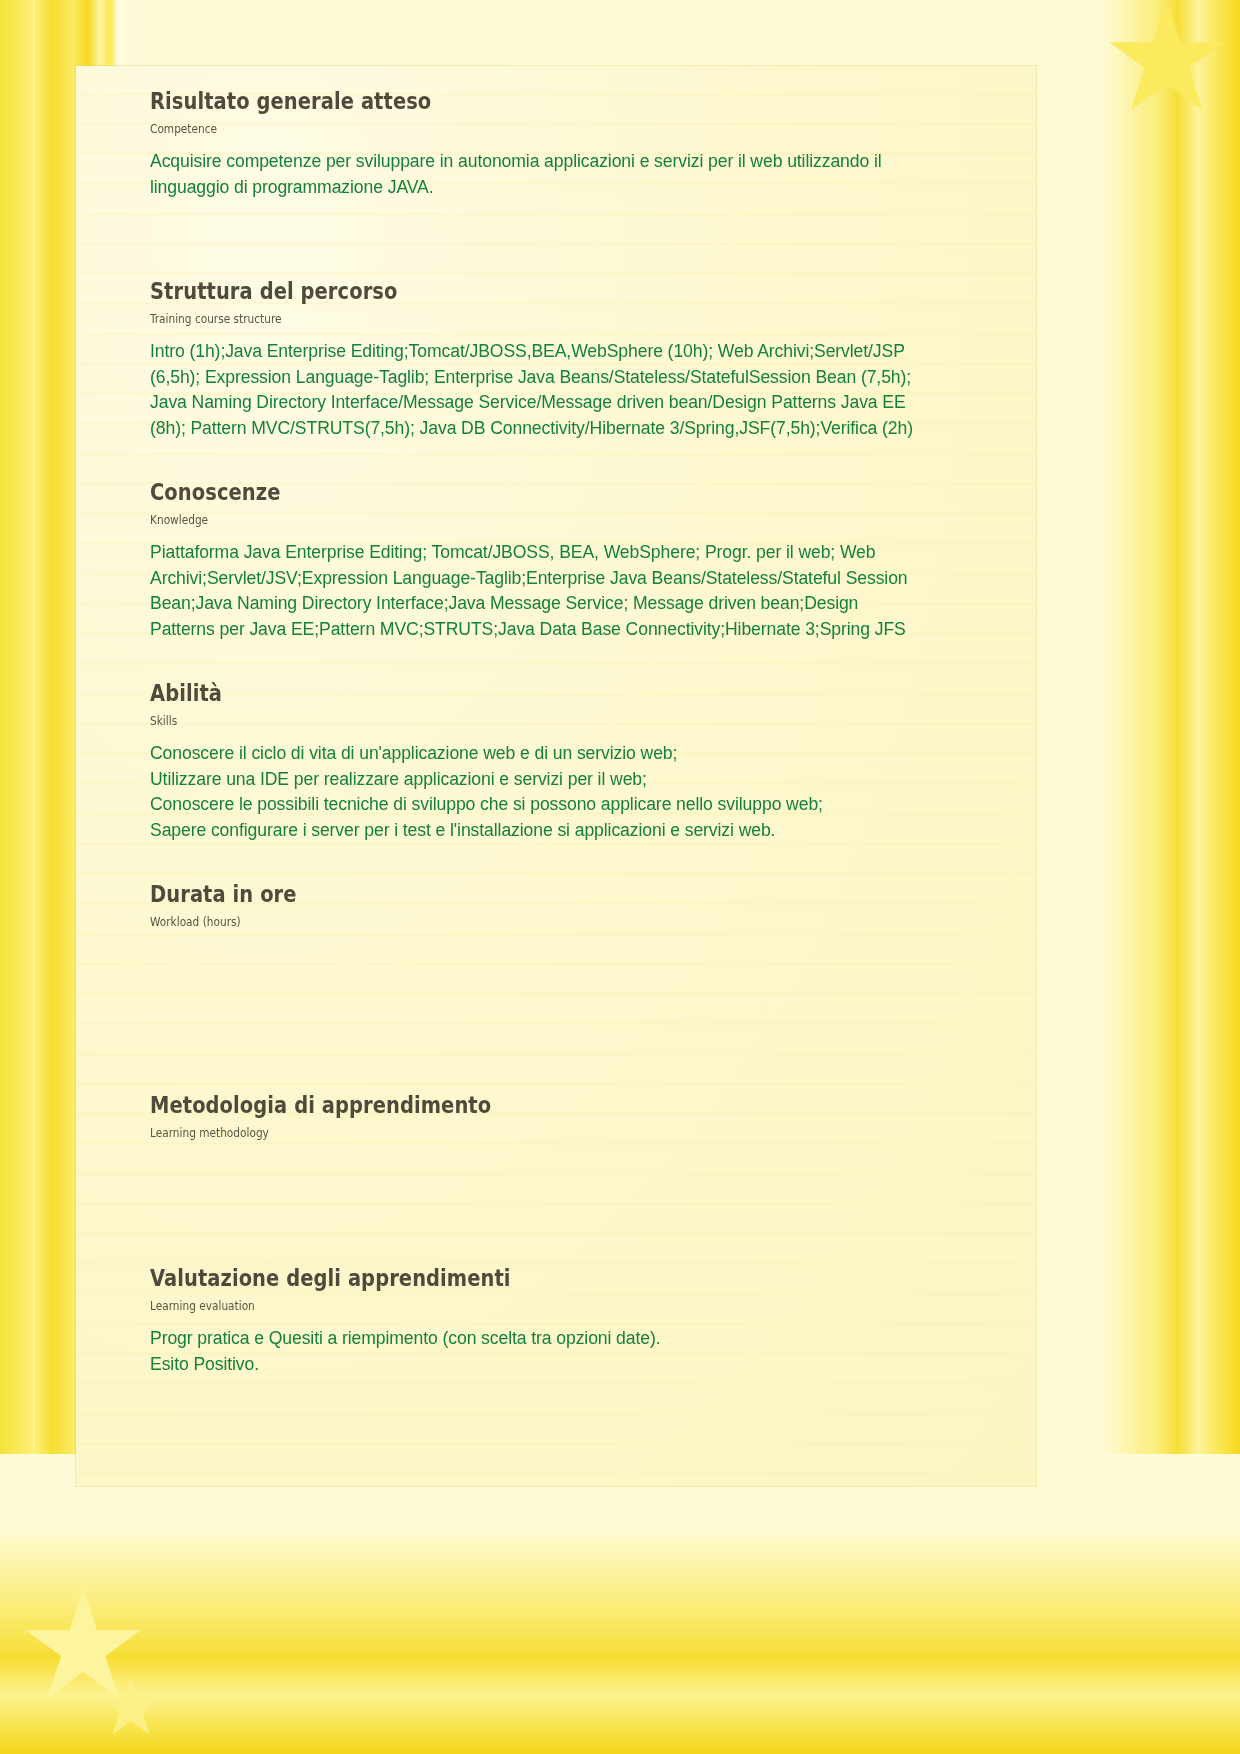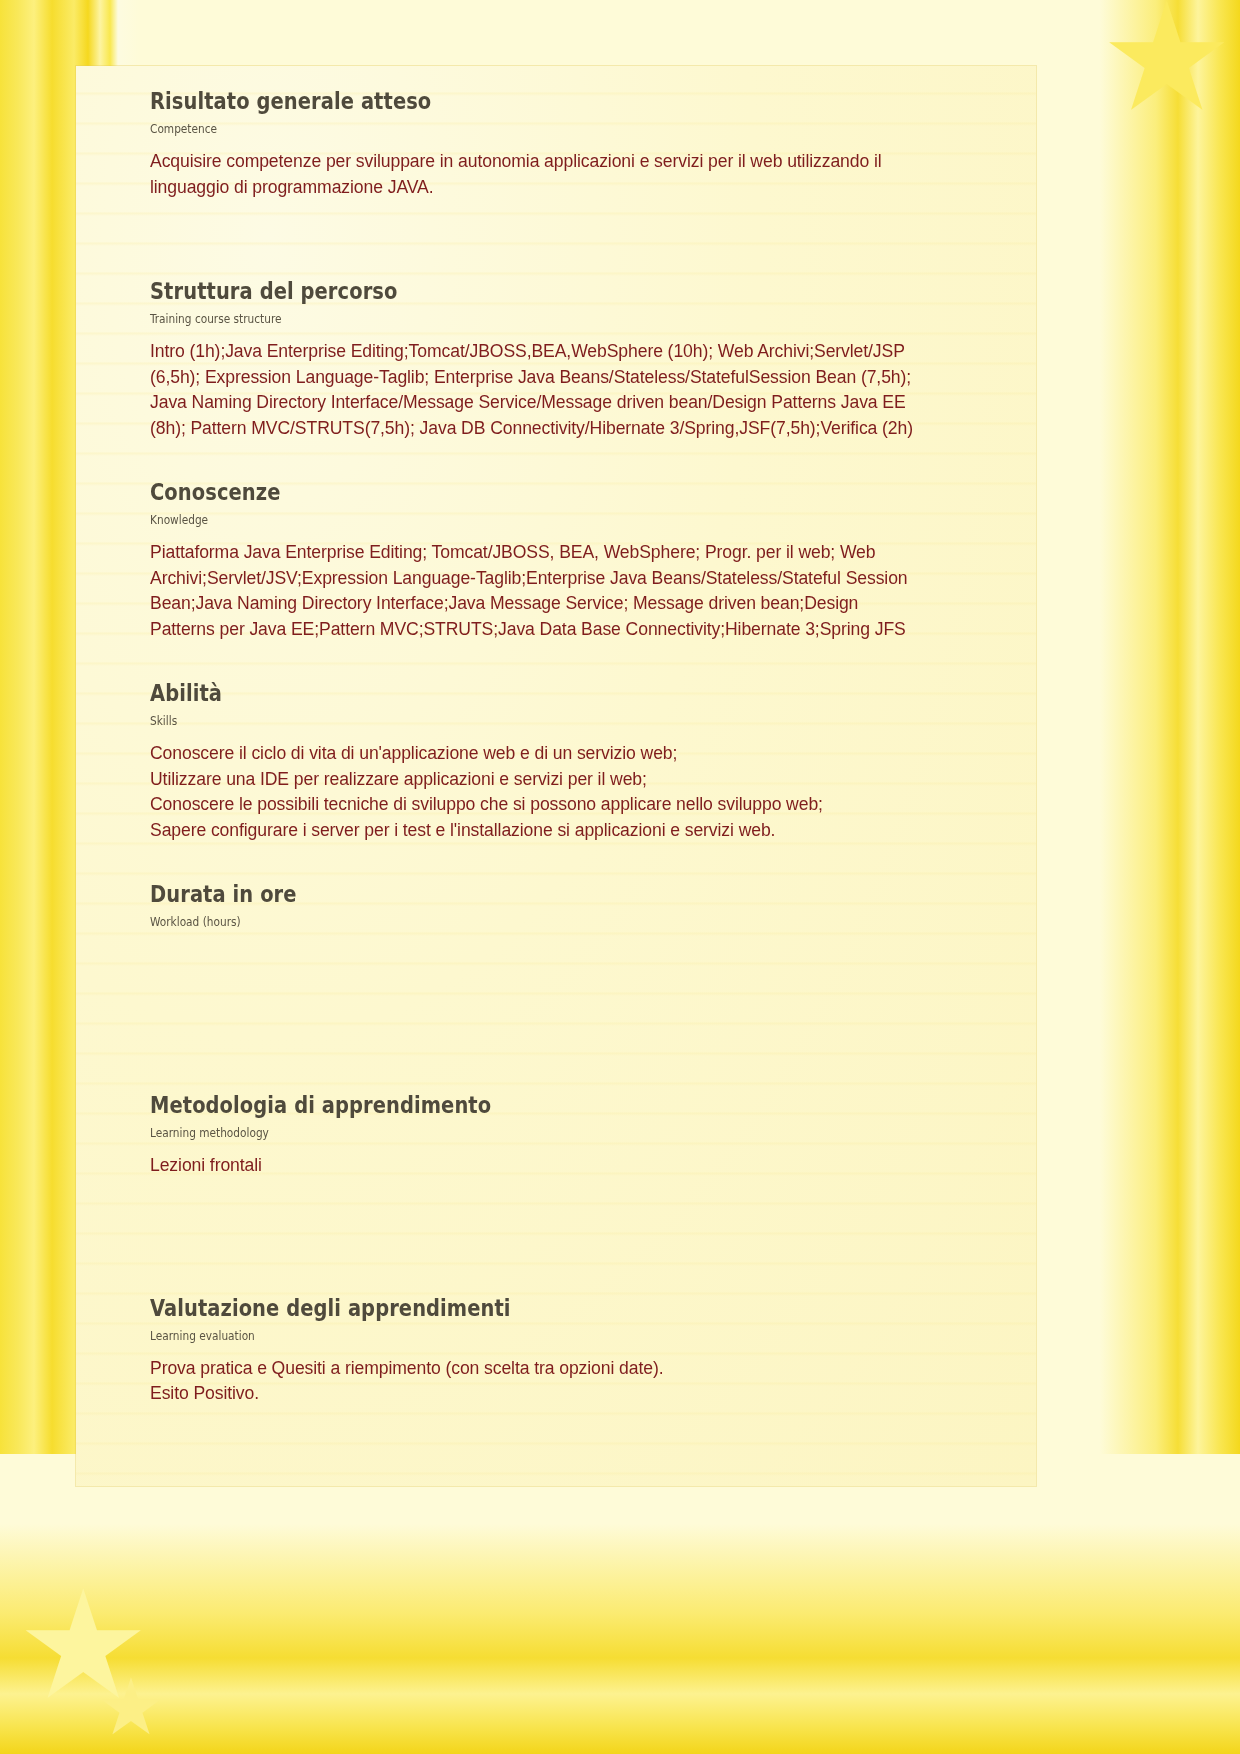--- a/index.html
+++ b/index.html
@@ -117,21 +117,21 @@
     font-size: 12.5px;
     color: #5a5444;
     margin: 0 0 13px 0;
     transform: scaleX(.94);
     transform-origin: left center;
   }
 
   .sec-body {
     font-size: 17.6px;
     line-height: 25.5px;
-    color: #7f1d1d;
+    color: #15803d;
     margin: 0;
     white-space: pre-line;
     letter-spacing: -.1px;
   }
 
   .gap-lg { height: 74px; }
   .gap-md { height: 34px; }
   .gap-xl { height: 150px; }
   .gap-xxl { height: 112px; }
 </style>
@@ -198,26 +198,25 @@
     <div class="section">
       <h2 class="sec-title">Durata in ore</h2>
       <div class="sec-sub">Workload (hours)</div>
     </div>
 
     <div class="gap-xl"></div>
 
     <div class="section">
       <h2 class="sec-title">Metodologia di apprendimento</h2>
       <div class="sec-sub">Learning methodology</div>
-      <p class="sec-body">Lezioni frontali</p>
     </div>
 
     <div class="gap-xxl"></div>
 
     <div class="section">
       <h2 class="sec-title">Valutazione degli apprendimenti</h2>
       <div class="sec-sub">Learning evaluation</div>
-      <p class="sec-body">Prova pratica e Quesiti a riempimento (con scelta tra opzioni date).
+      <p class="sec-body">Progr pratica e Quesiti a riempimento (con scelta tra opzioni date).
 Esito Positivo.</p>
     </div>
 
   </div>
 </div>
 
 </body></html>

